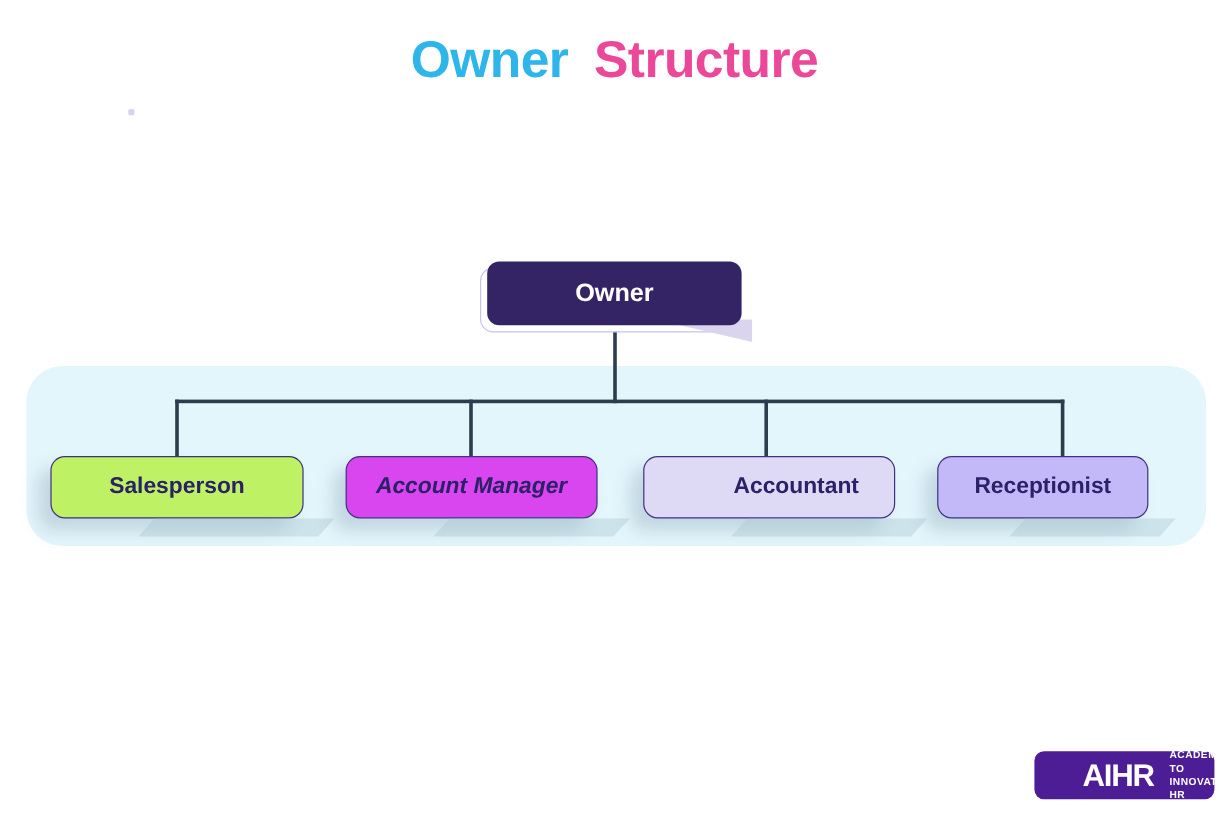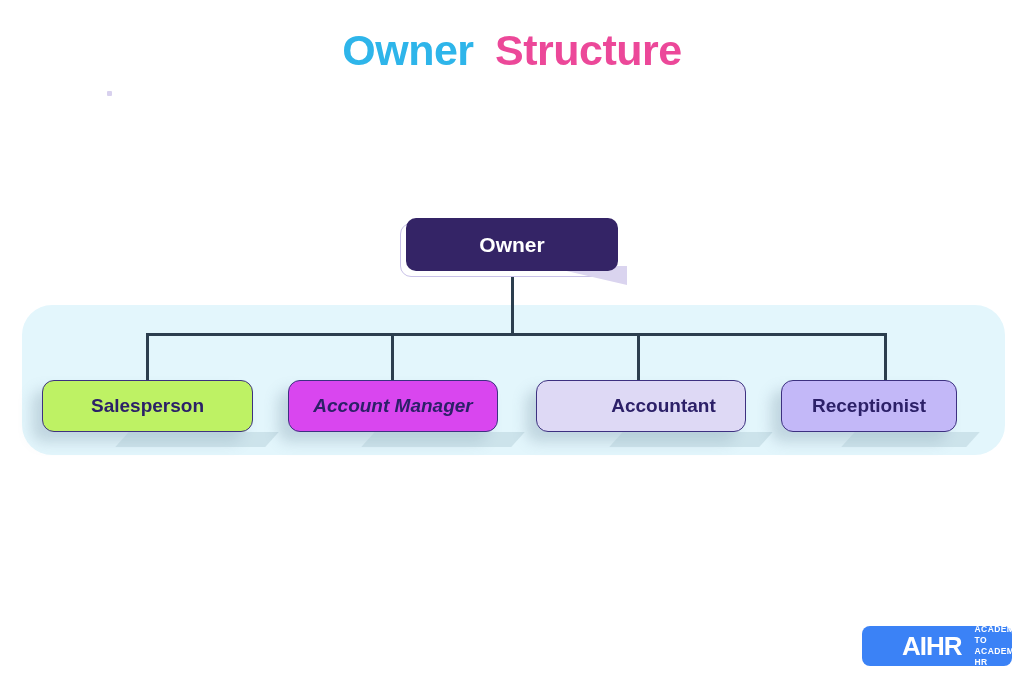--- a/index.html
+++ b/index.html
@@ -177,22 +177,22 @@
 
   <div class="owner-underlay"></div>
   <div class="owner-wedge"></div>
   <div class="owner-node" style="background: rgb(52, 36, 102);">Owner</div>
 
   <div class="child-node child-1" style="background: #bef264;">Salesperson</div>
   <div class="child-node child-2" style="background: #d946ef; font-style: italic;">Account Manager</div>
   <div class="child-node child-3" style="background: rgb(222, 217, 245); padding-left: 45px;">Accountant</div>
   <div class="child-node child-4" style="background: rgb(195, 184, 248);">Receptionist</div>
 
-  <div class="logo" style="background: #3b82f6; padding-left: 40px;">
+  <div class="logo" style="background: #4c1d95; padding-left: 40px;">
     <span class="logo-brand">AIHR</span>
     <span class="logo-divider"></span>
     <span class="logo-tagline">
       <span>ACADEMY TO</span><br>
-      <span>ACADEMY HR</span>
+      <span>INNOVATE HR</span>
     </span>
   </div>
 
 </div>
 
 </body></html>

